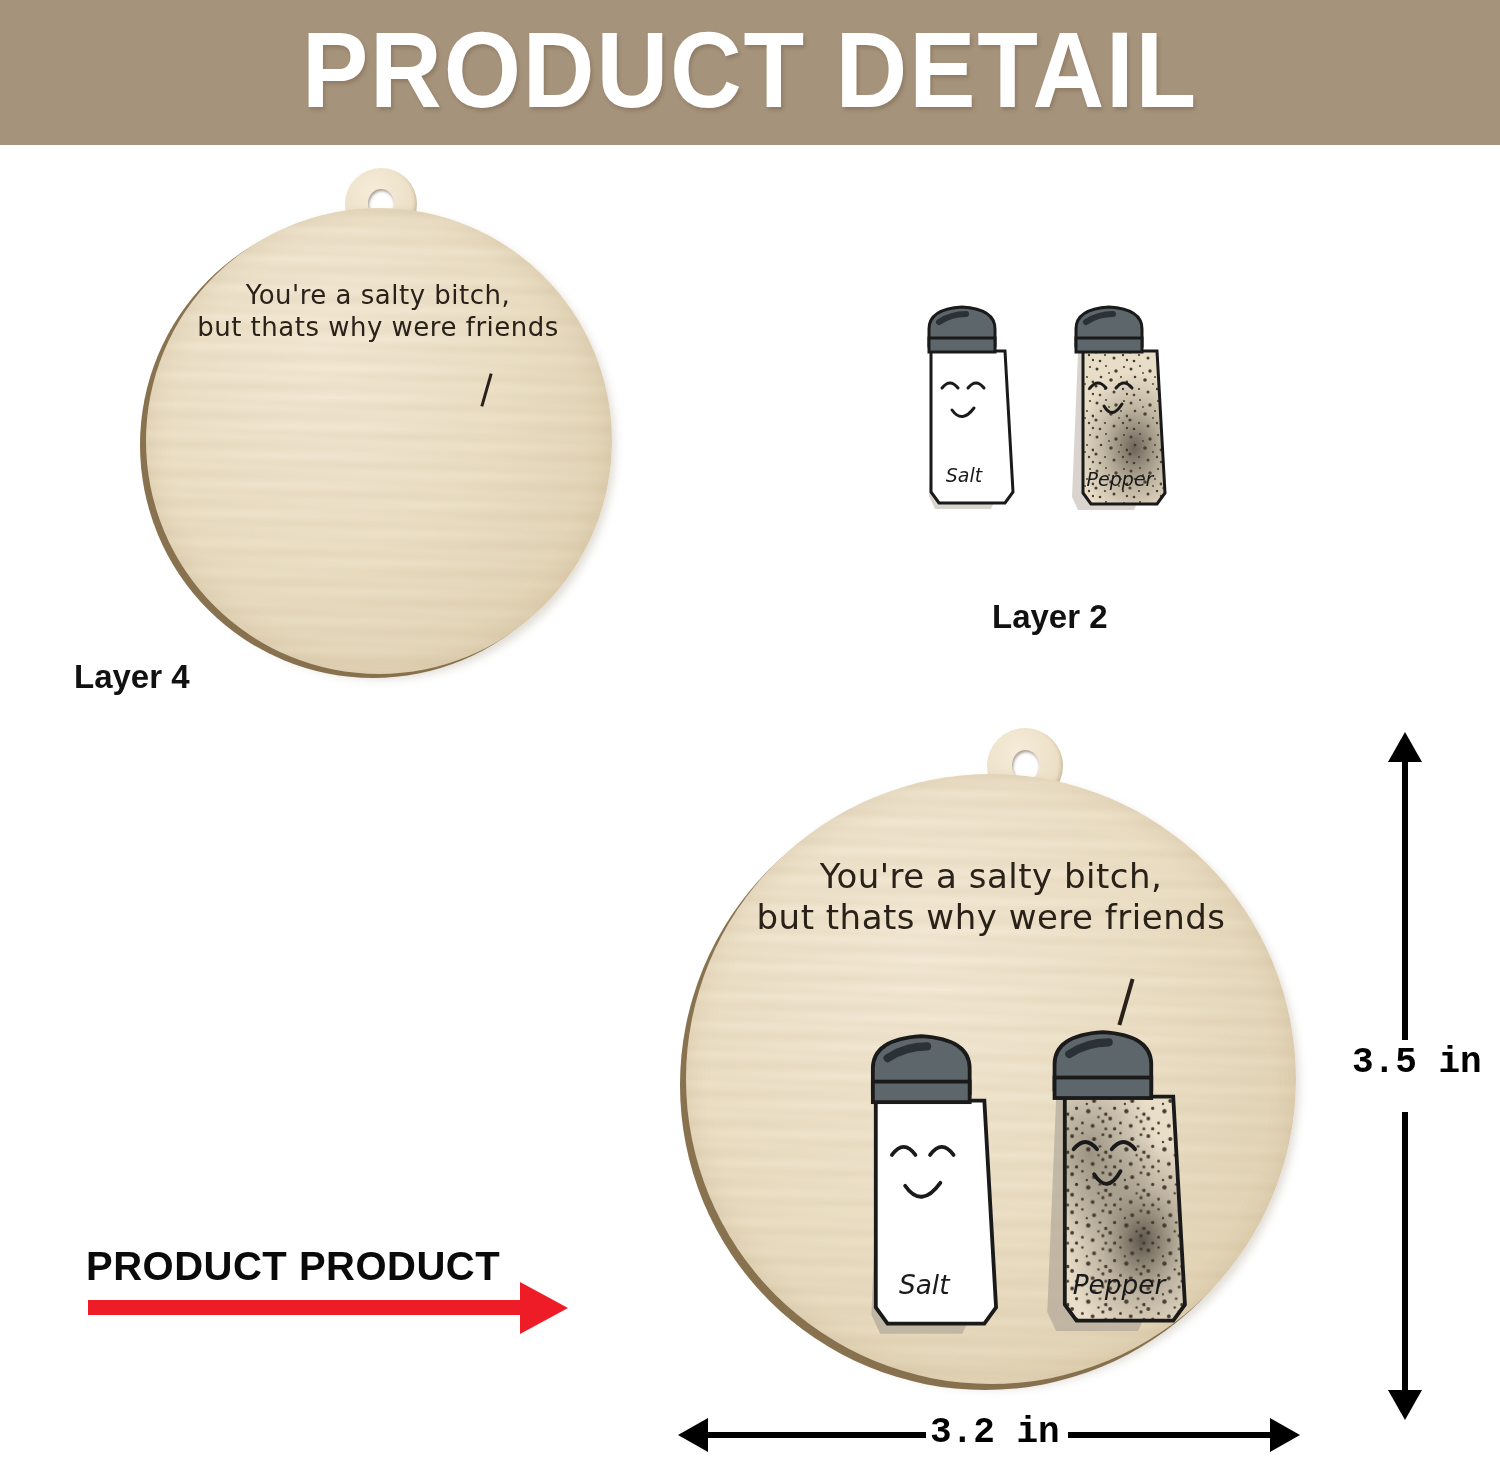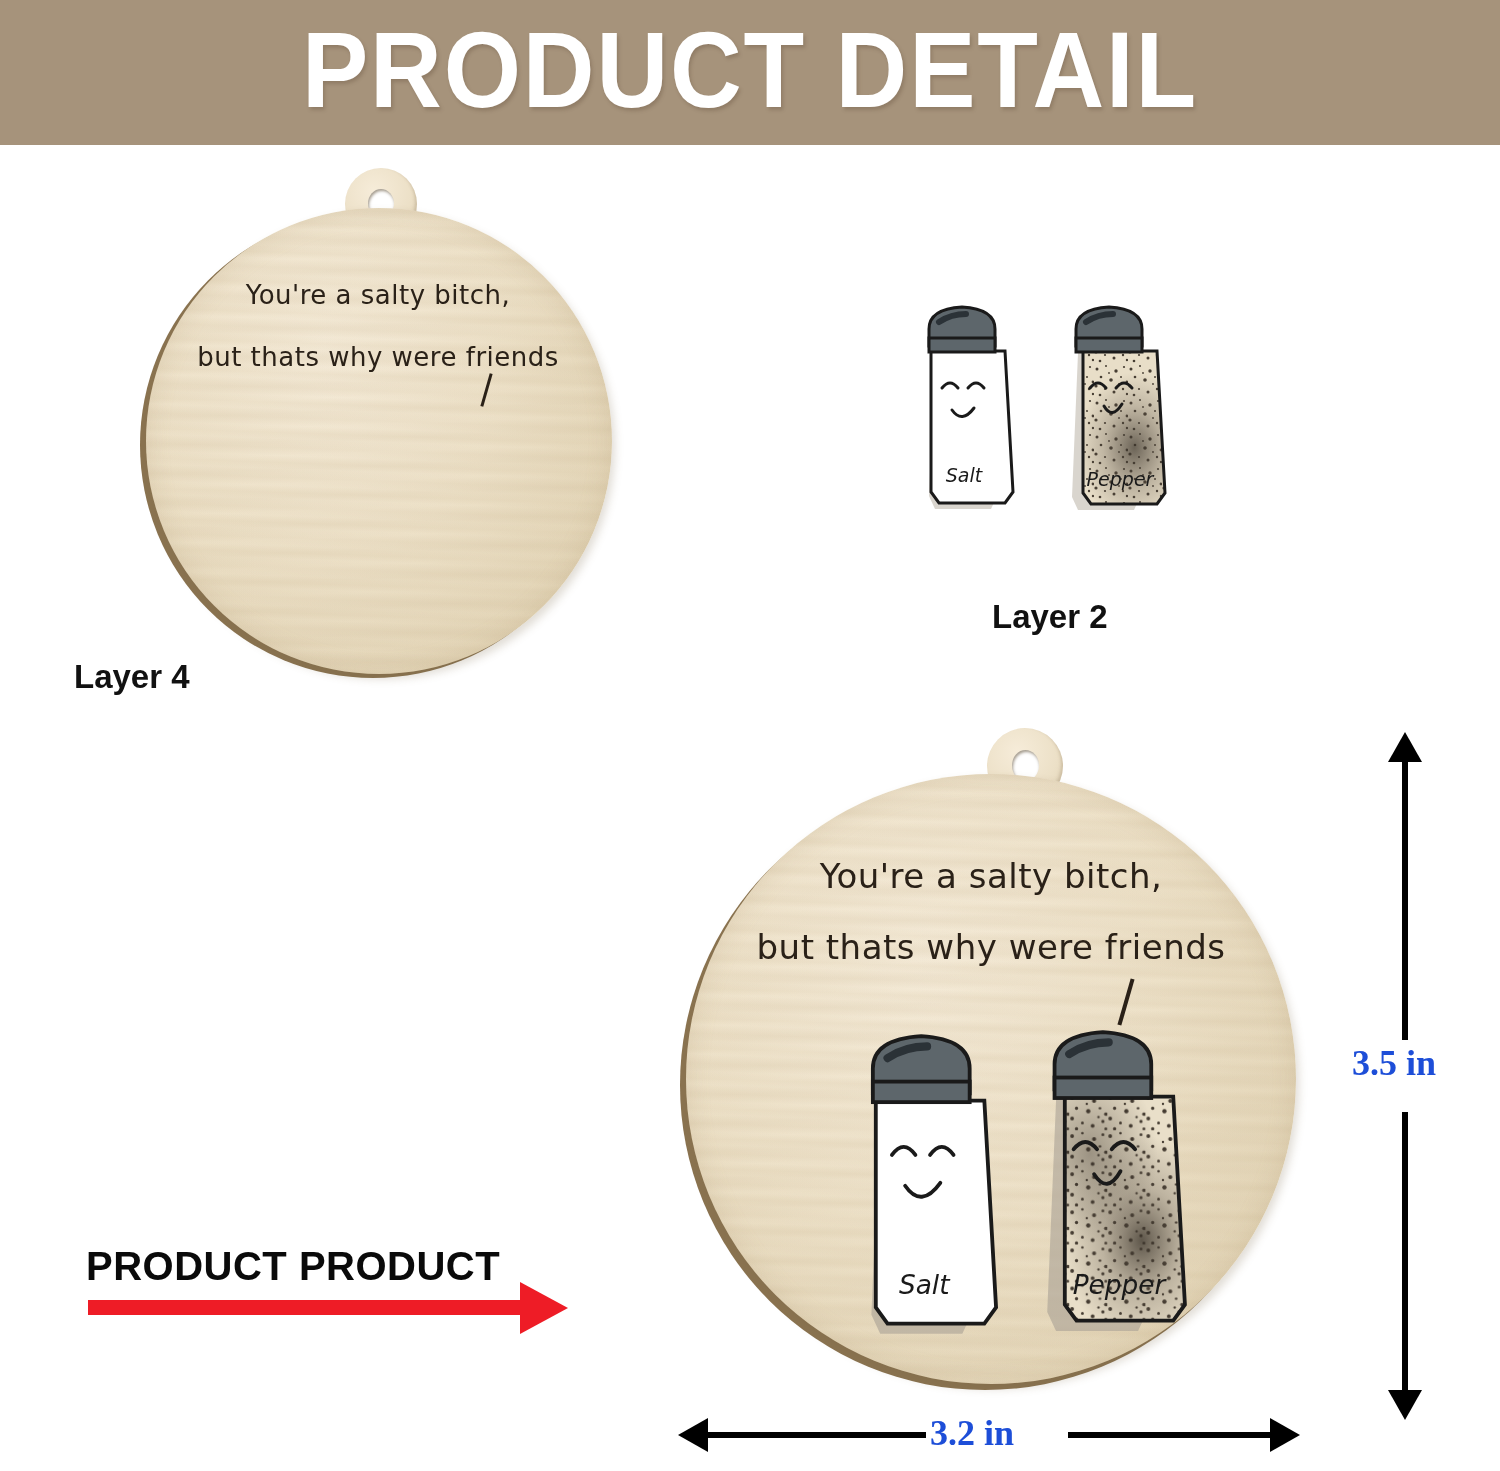--- a/index.html
+++ b/index.html
@@ -111,41 +111,41 @@
     position: absolute;
     text-align: center;
     color: #2a2118;
     font-family: "DejaVu Sans", sans-serif;
     line-height: 1.22;
     white-space: nowrap;
     letter-spacing: 0.5px;
     z-index: 6;
   }
   .quote .l1 { display: block; }
-  .quote .l2 { display: block; margin-top: 30px; }
+  .quote .l2 { display: block; }
 
   .tick-mark {
     position: absolute;
     background: #2a2118;
     z-index: 6;
     transform-origin: center;
   }
 
   
   .shaker { position: absolute; font-style: italic; }
 
   .shaker svg { display: block; overflow: visible; }
 
   
   .dim-label {
     position: absolute;
-    font-family: Liberation Serif, serif;
+    font-family: Liberation Mono, monospace;
     font-weight: bold;
     font-size: 36px;
-    color: #1d4ed8;
+    color: #000000;
     white-space: nowrap;
     background: #ffffff;
     z-index: 4;
   }
   .dim-line-v {
     position: absolute;
     width: 6px;
     background: #000000;
     z-index: 3;
   }

